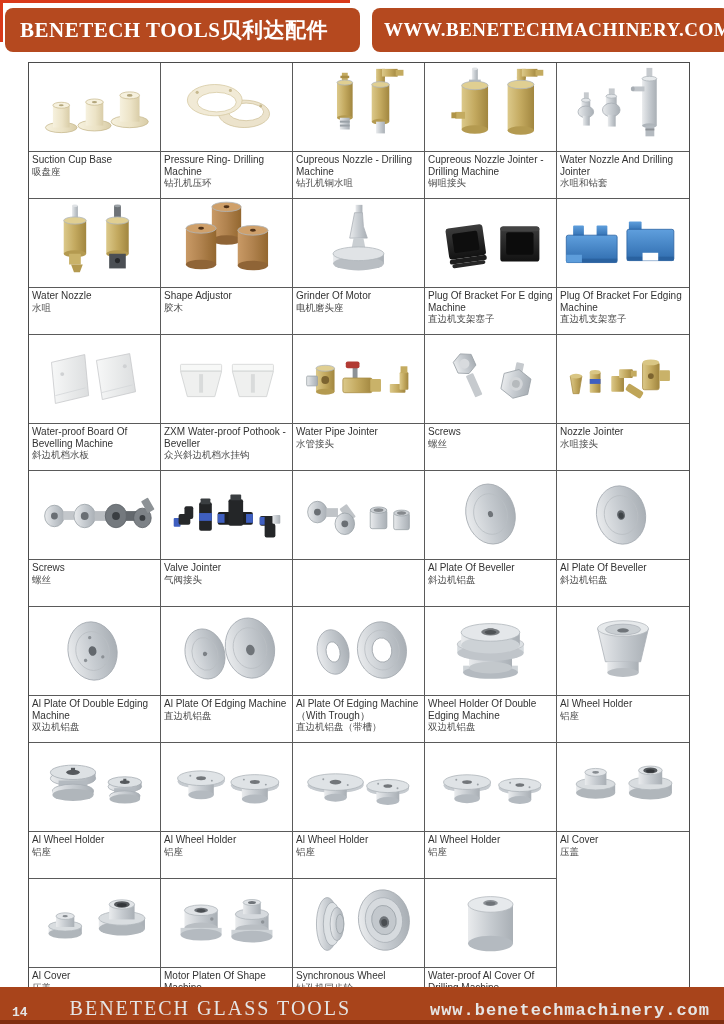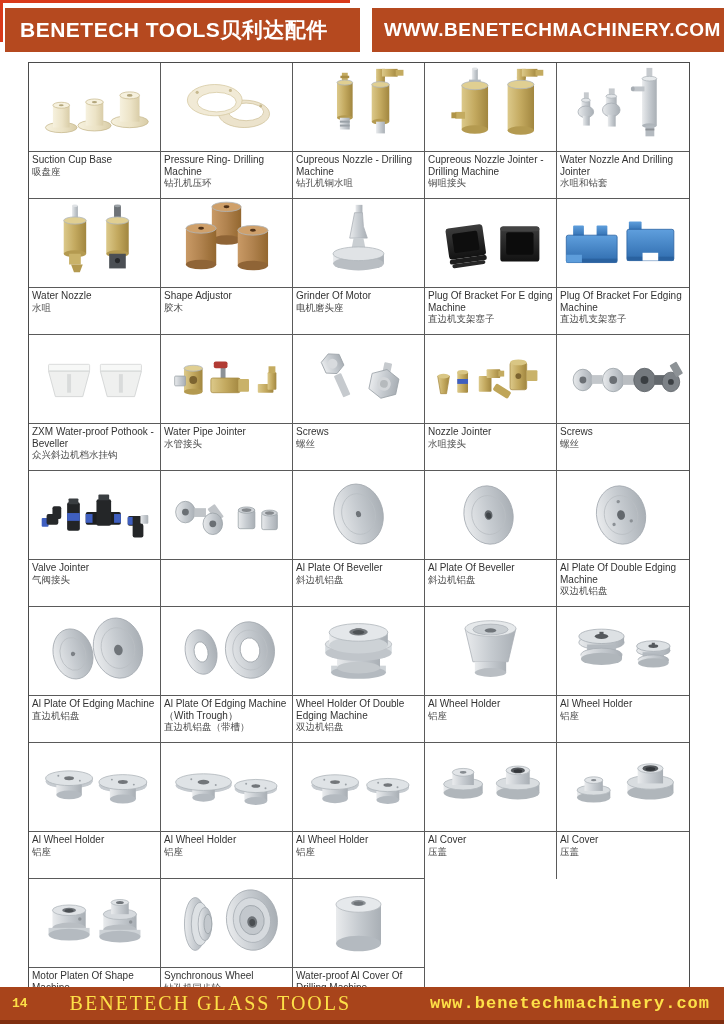--- a/index.html
+++ b/index.html
@@ -1,35 +1,35 @@
 <!DOCTYPE html>
 <html><head>
 <meta charset="utf-8">
 <style>
   html,body{margin:0;padding:0;}
   body{position:relative;width:724px;height:1024px;background:#ffffff;overflow:hidden;
        font-family:"Liberation Sans","DejaVu Sans",sans-serif;}
   .rule-top{position:absolute;top:0;left:0;width:350px;height:3px;}
   .rule-left{position:absolute;top:0;left:0;width:3px;height:42px;}
   .banner{position:absolute;top:8px;height:44px;color:#fff;display:flex;align-items:center;
-          font-family:Liberation Sans, sans-serif;font-weight:bold;}
+          font-family:Liberation Serif, serif;font-weight:bold;border-radius:8px;}
   .banner-left{left:5px;width:340px;font-size:21px;padding-left:15px;letter-spacing:0.5px;}
   .banner-right{left:372px;width:346px;font-size:19px;padding-left:12px;letter-spacing:0.5px;}
   .grid{position:absolute;left:28px;top:62px;width:660px;display:grid;
         grid-template-columns:repeat(5,1fr);border:1px solid #4b4b4b;background:#fff;}
   .cell{border-right:1px solid #5a5a5a;border-bottom:1px solid #5a5a5a;background:#fff;}
   .cell:nth-child(5n){border-right:none;}
   .cell:nth-last-child(-n+5){border-bottom:none;}
   .img{height:88px;border-bottom:1px solid #5a5a5a;}
   .img svg{display:block;width:100%;height:100%;}
   .label{height:42px;padding:2px 3px;text-align:left;overflow:hidden;}
   .en{font-size:10px;line-height:11.5px;color:#333;}
   .zh{font-size:9.5px;line-height:12px;color:#4c4c4c;}
-  .footer{position:absolute;left:0;bottom:0;width:724px;height:37px;display:flex;align-items:center;
-          color:#fde047;border-bottom:4px solid #7f2e10;box-sizing:border-box;}
+  .footer{position:absolute;left:0;bottom:0;width:724px;height:37px;display:flex;align-items:flex-end;
+          color:#e5e5e5;border-bottom:4px solid #7f2e10;box-sizing:border-box;}
   .page-num{font-size:13px;font-weight:bold;margin-left:12px;font-family:"Liberation Mono",monospace;}
   .brand{font-size:20px;font-weight:normal;letter-spacing:2px;margin-left:42px;
          font-family:"Liberation Serif","DejaVu Serif",serif;}
   .site{font-size:17px;font-weight:bold;margin-left:auto;margin-right:14px;letter-spacing:1px;
         font-family:"Liberation Mono","DejaVu Sans Mono",monospace;}
   .defs-holder{position:absolute;width:0;height:0;overflow:hidden;}
 </style>
 </head>
 <body>
 
@@ -305,20 +305,36 @@
           <rect x="70" y="59" width="48" height="4" fill="#2a62a0" rx="0"></rect>
           <rect x="86" y="55" width="16" height="8" fill="#ffffff" rx="0"></rect>
         </svg>
     </div>
     <div class="label">
       <div class="en">Plug Of Bracket For Edging Machine</div>
       <div class="zh">直边机支架塞子</div>
     </div>
   </div>
 
+  <div class="cell">
+    <div class="img">
+      <svg viewBox="0 0 132 90" preserveAspectRatio="xMidYMid meet">
+          <path d="M22 28 L56 20 L60 62 L26 70 Z" fill="url(#g-white)" stroke="#c6c8ca" stroke-width="0.8"></path>
+          <circle cx="33" cy="40" r="2" fill="#cfd1d3"></circle>
+          <path d="M26 62 L57 54" fill="none" stroke="#d4d6d8" stroke-width="0.8"></path>
+          <path d="M68 26 L102 19 L108 58 L74 66 Z" fill="url(#g-white)" stroke="#c6c8ca" stroke-width="0.8"></path>
+          <circle cx="97" cy="32" r="2" fill="#cfd1d3"></circle>
+          <path d="M73 59 L105 51" fill="none" stroke="#d4d6d8" stroke-width="0.8"></path>
+        </svg>
+    </div>
+    <div class="label">
+      <div class="en">Water-proof Board Of Bevelling Machine</div>
+      <div class="zh">斜边机档水板</div>
+    </div>
+  </div>
 
   <div class="cell">
     <div class="img">
       <svg viewBox="0 0 132 90" preserveAspectRatio="xMidYMid meet">
           <rect x="19" y="30" width="42" height="7" fill="#f7f8f7" rx="1" stroke="#d2d4d4" stroke-width="0.8"></rect>
           <path d="M19 37 L61 37 L54 63 L26 63 Z" fill="#eff0ef" stroke="#cdcfcf" stroke-width="0.8"></path>
           <rect x="38" y="40" width="4" height="19" fill="#d9dbdb" rx="0"></rect>
           <rect x="72" y="30" width="42" height="7" fill="#f7f8f7" rx="1" stroke="#d2d4d4" stroke-width="0.8"></rect>
           <path d="M72 37 L114 37 L107 63 L79 63 Z" fill="#eff0ef" stroke="#cdcfcf" stroke-width="0.8"></path>
           <rect x="91" y="40" width="4" height="19" fill="#d9dbdb" rx="0"></rect>

